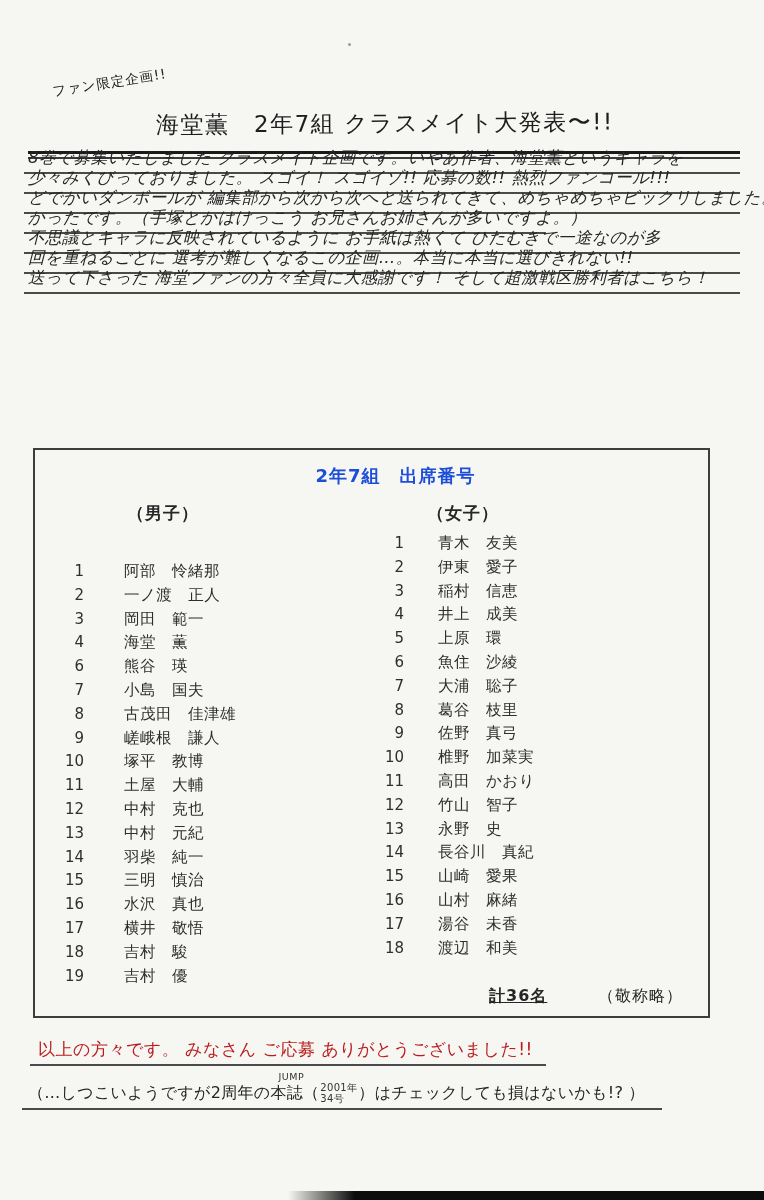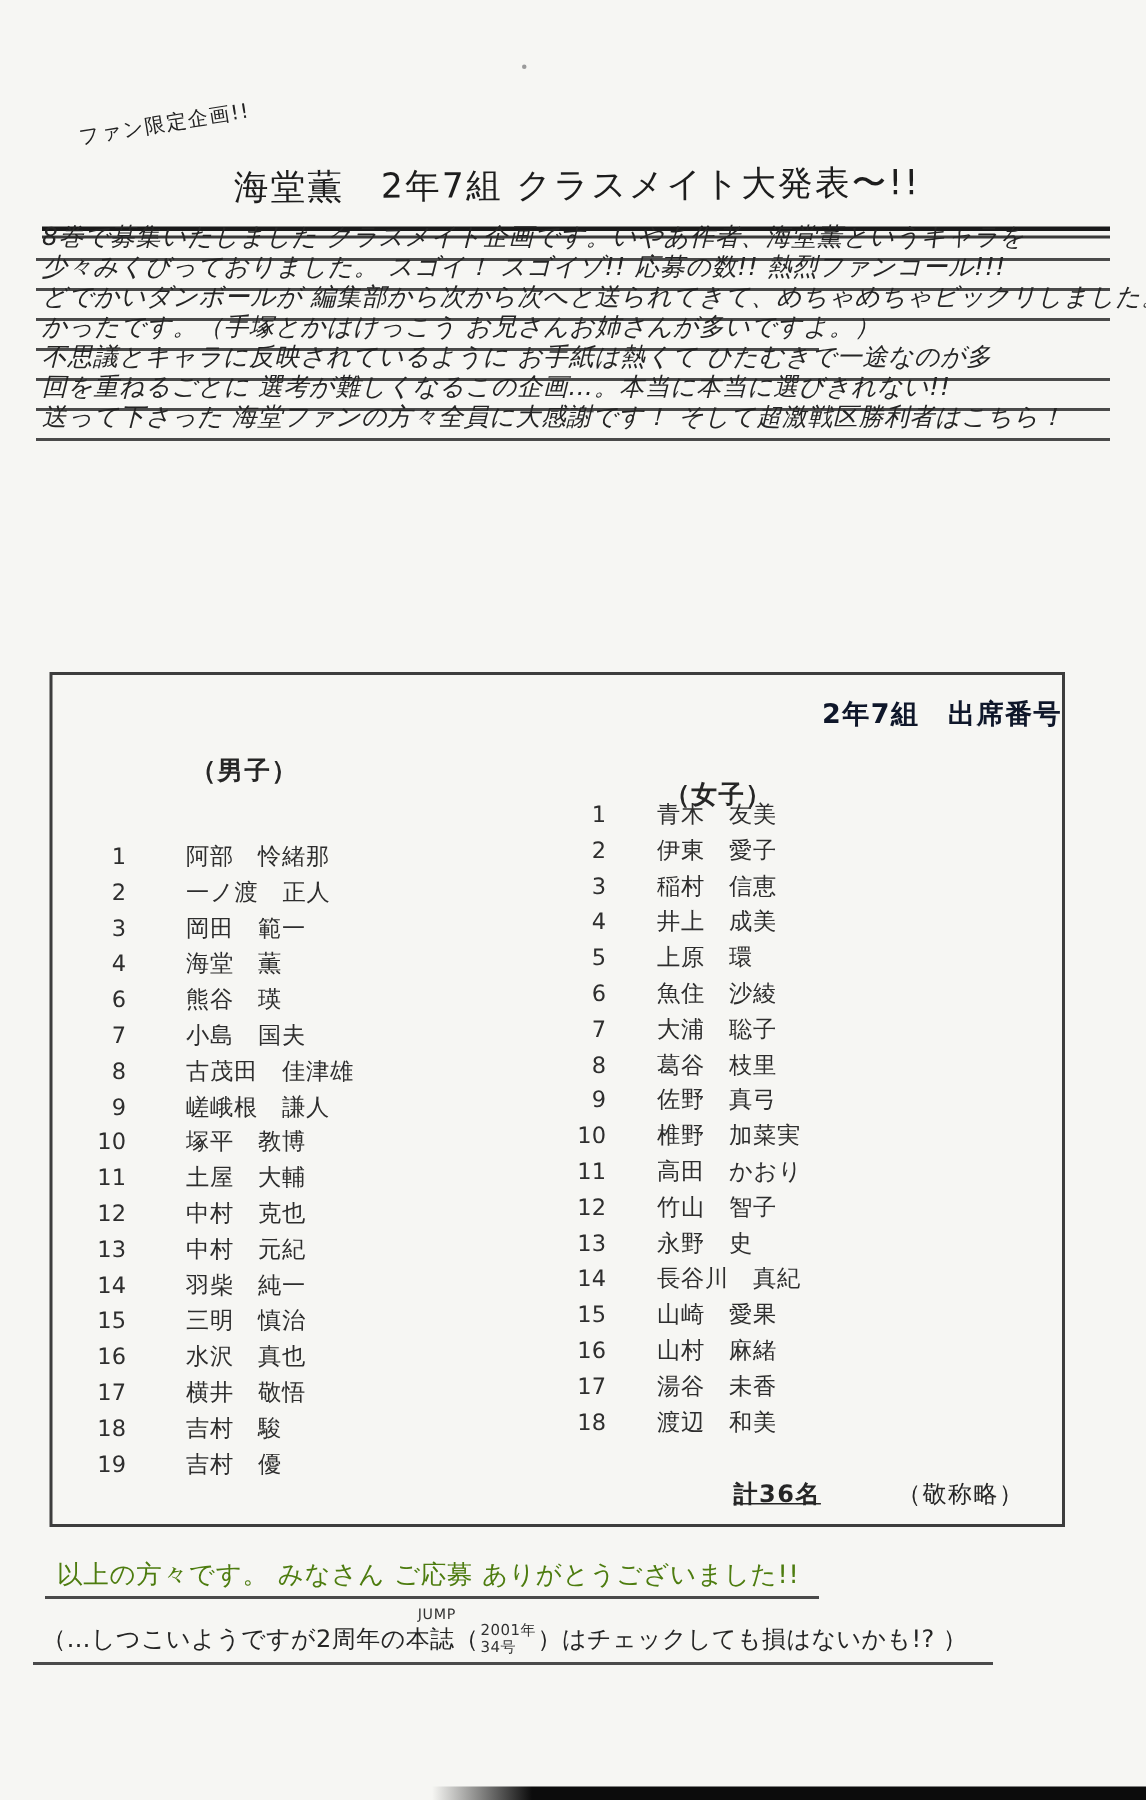--- a/index.html
+++ b/index.html
@@ -49,29 +49,29 @@
   .intro-line.short { width:522px; }
 
   
   .roster-box {
     left:33px; top:448px; width:677px; height:570px;
     border:2px solid #3d3d3d;
     background:transparent;
   }
   .roster-title {
     position:absolute; left:0; top:14px; width:100%;
-    text-align:right;
-    font-size:18px; font-weight:600; letter-spacing:1px; color:#0f172a;padding-left:48px;
+    text-align:center;
+    font-size:18px; font-weight:600; letter-spacing:1px; color:#1d4ed8;padding-left:48px;
   }
   .col-header {
     position:absolute; top:52px;
     font-size:17px; font-weight:600; color:#262626; letter-spacing:1px;
   }
   .col-header.boys  { left:92px; }
-  .col-header.girls { left:408px;margin-top:16px; }
+  .col-header.girls { left:392px; }
 
   .roster-list { position:absolute; top:81px; }
   .roster-list.boys  { left:23px;margin-top:28px;  }
   .roster-list.girls { left:343px; }
   .roster-row { height:23.8px; line-height:23.8px; white-space:nowrap; }
   .roster-row .no {
     display:inline-block; width:26px; text-align:right;
     font-size:15px; color:#2e2e2e;
   }
   .roster-list.boys  .roster-row .nm { margin-left:40px; }
@@ -79,21 +79,21 @@
   .roster-row .nm { font-size:15.5px; color:#2e2e2e; letter-spacing:0.5px; }
 
   .total-line { position:absolute; top:536px; left:0; width:100%; font-size:16px; color:#262626; }
   .total-count { position:absolute; left:454px; font-weight:600; letter-spacing:1px;text-decoration:underline; }
   .honorific-note { position:absolute; left:563px; letter-spacing:1px; }
 
   
   .outro-1 {
     left:30px; top:1032px; width:516px; height:34px;
     border-bottom:2px solid #4a4a4a;
-    font-size:17px; color:#4d7c0f; letter-spacing:0.5px;
+    font-size:17px; color:#b91c1c; letter-spacing:0.5px;
     display:flex; align-items:flex-end; padding:0 0 3px 8px;
     white-space:nowrap;
   }
   .outro-2 {
     left:22px; top:1072px; width:640px; height:38px;
     border-bottom:2px solid #4a4a4a;
     font-size:16px; color:#252525; letter-spacing:0.3px;
     display:flex; align-items:flex-end; padding:0 0 4px 6px;
     white-space:nowrap;
   }

